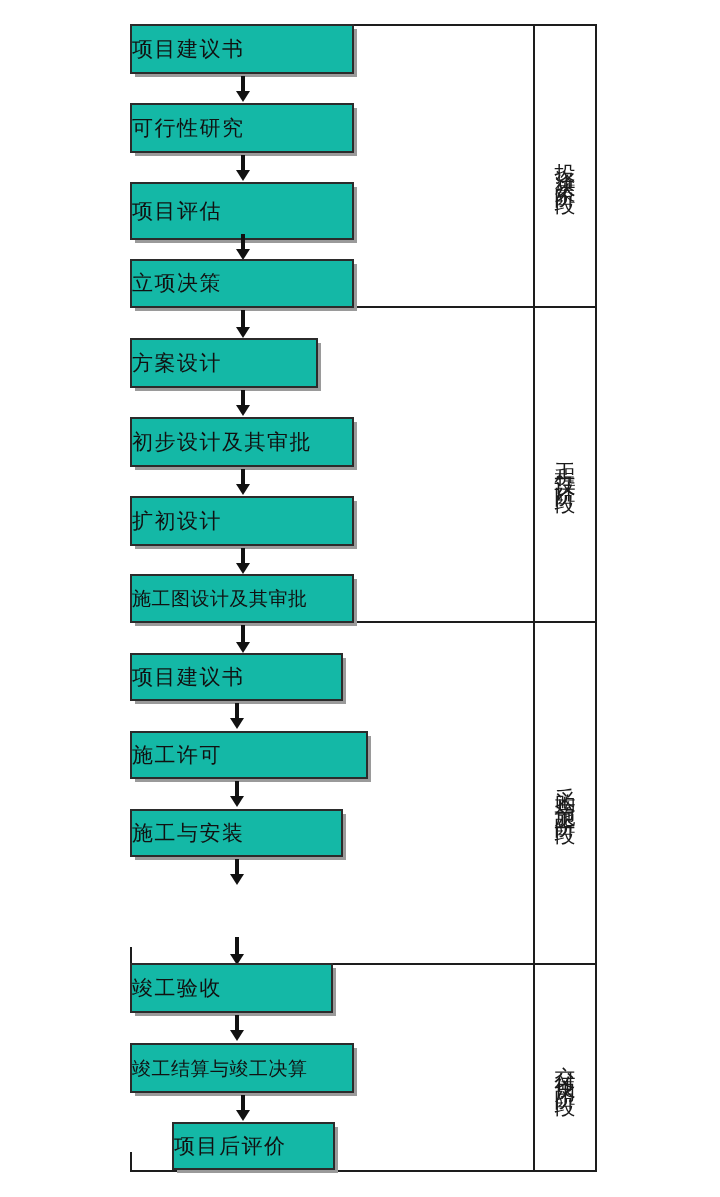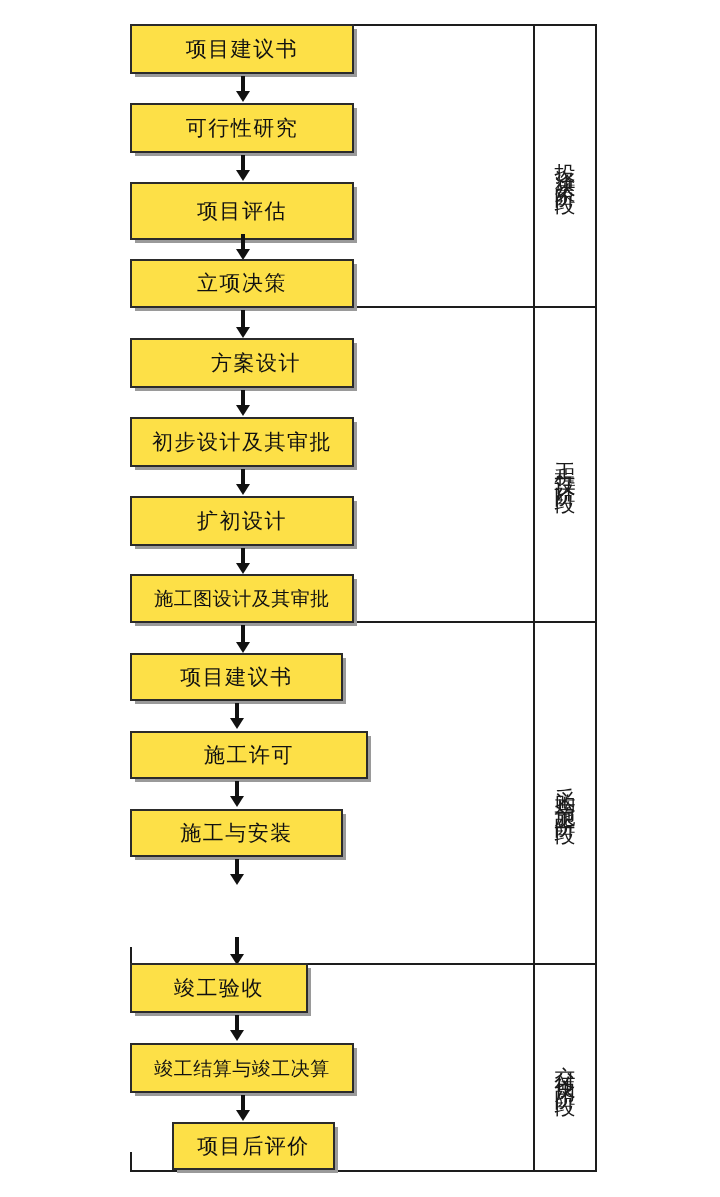--- a/index.html
+++ b/index.html
@@ -27,26 +27,25 @@
     position: absolute;
     background: #1d1d1d;
   }
   .rule.h { height: 2px; }
   .rule.v { width: 2px; }
 
   
   .node {
     position: absolute;
     box-sizing: border-box;
-    background: #fde047;
+    background: #14b8a6;
     border: 2px solid #2b2b2b;
     box-shadow: 4px 4px 0 -1px #9a9a9a;
     display: flex;
     align-items: center;
-    justify-content: center;
     text-align: center;
     color: #111111;
     font-size: 21px;
     letter-spacing: 1.5px;
     line-height: 1;
     white-space: nowrap;
   }
   .node.small { font-size: 19px; letter-spacing: 0.5px; }
 
   
@@ -136,21 +135,21 @@
   </div>
   <div class="arrow" style="left:236px; top:310px; height:28px;">
     <div class="shaft" style="height:18px;"></div>
     <div class="head" style="top:17px;"></div>
   </div>
 
   <div class="phase" style="left:535px; top:24px; width:60px; height:282px;">
     <span>投资决策阶段</span>
   </div>
 
-  <div class="node" style="left:130px; top:338px; width:224px; height:50px;padding-left:28px;">
+  <div class="node" style="left:130px; top:338px; width:188px; height:50px;">
     <span>方案设计</span>
   </div>
   <div class="arrow" style="left:236px; top:390px; height:26px;">
     <div class="shaft" style="height:16px;"></div>
     <div class="head" style="top:15px;"></div>
   </div>
 
   <div class="node" style="left:130px; top:417px; width:224px; height:50px;">
     <span>初步设计及其审批</span>
   </div>
@@ -205,21 +204,21 @@
 
   <div class="arrow" style="left:230px; top:937px; height:28px;">
     <div class="shaft" style="height:18px;"></div>
     <div class="head" style="top:17px;"></div>
   </div>
 
   <div class="phase" style="left:535px; top:621px; width:60px; height:342px;">
     <span>采购与施工阶段</span>
   </div>
 
-  <div class="node" style="left:130px; top:963px; width:178px; height:50px;">
+  <div class="node" style="left:130px; top:963px; width:203px; height:50px;">
     <span>竣工验收</span>
   </div>
   <div class="arrow" style="left:230px; top:1015px; height:26px;">
     <div class="shaft" style="height:16px;"></div>
     <div class="head" style="top:15px;"></div>
   </div>
 
   <div class="node small" style="left:130px; top:1043px; width:224px; height:50px;">
     <span>竣工结算与竣工决算</span>
   </div>

